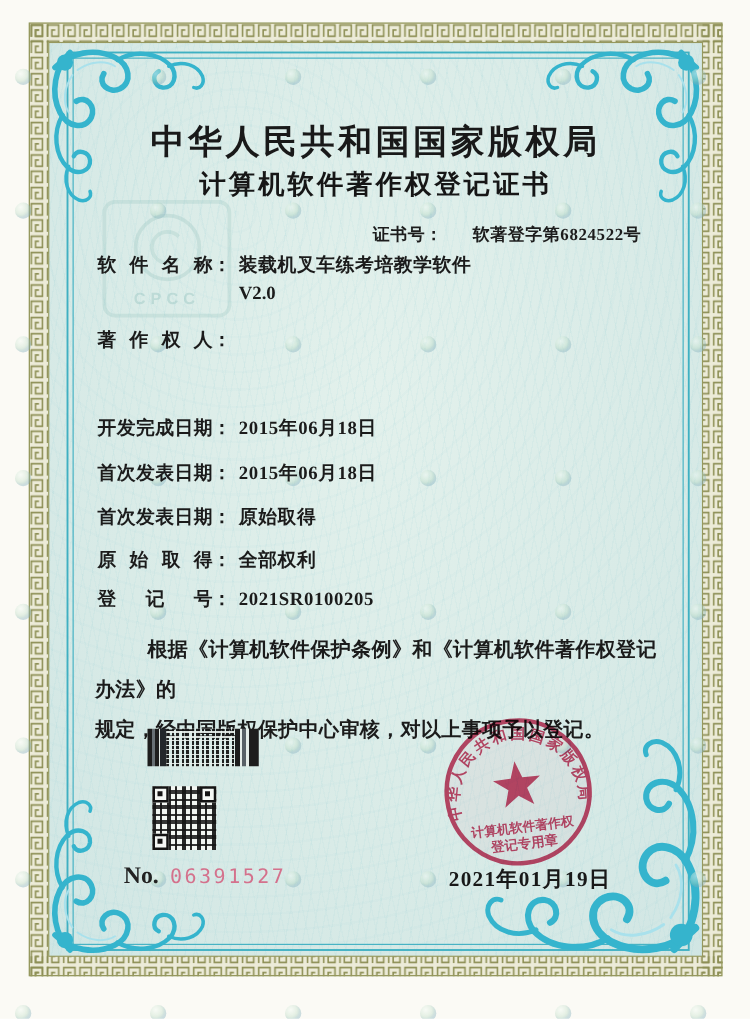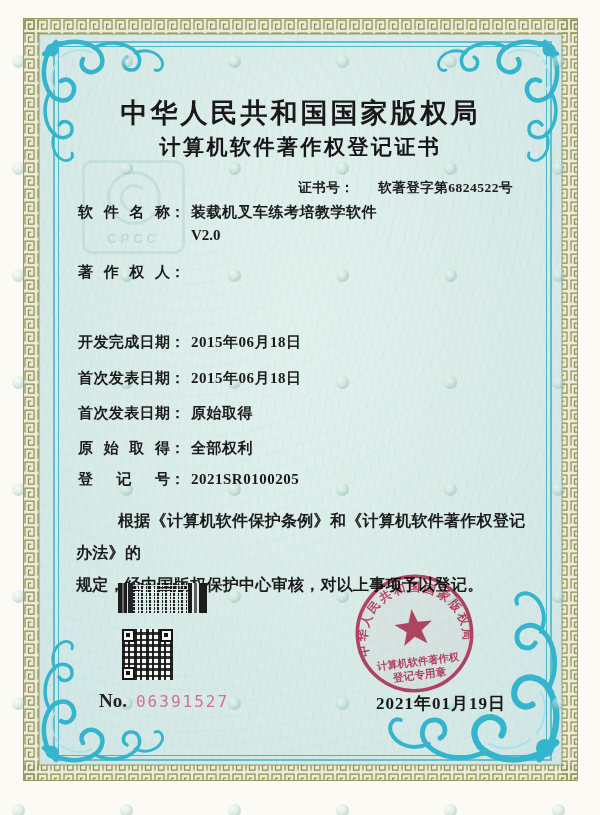--- a/index.html
+++ b/index.html
@@ -95,21 +95,21 @@
   .finder{position:absolute;width:13px;height:13px;border:2.5px solid #141414;background:#f4f7f4;box-sizing:border-box;}
   .finder::after{content:"";position:absolute;left:2px;top:2px;width:4px;height:4px;background:#141414;}
   .finder.tl{left:0;top:0;} .finder.tr{right:0;top:0;} .finder.bl{left:0;bottom:0;}
   
   .serial{position:absolute;left:99px;top:690px;display:flex;align-items:baseline;text-align:right;}
   .serial .no{font-size:19px;font-weight:600;color:#222;}
   .serial .num{margin-left:9px;font-family:"DejaVu Sans Mono","Liberation Mono",monospace;
     font-size:16px;color:#d4718c;letter-spacing:2px;}
   
   .seal{position:absolute;left:351px;top:570px;width:127px;height:127px;mix-blend-mode:multiply;}
-  .date{position:absolute;left:359px;top:692px;font-size:17px;font-weight:600;color:#181818;letter-spacing:1px;margin-left:17px;}
+  .date{position:absolute;left:359px;top:692px;font-size:17px;font-weight:600;color:#181818;letter-spacing:1px;}
 </style>
 </head>
 <body>
 
 <div class="page">
 
   <div class="cert-bg"></div>
 
   <svg class="deco" width="600" height="815" viewBox="0 0 600 815">
     <defs>

